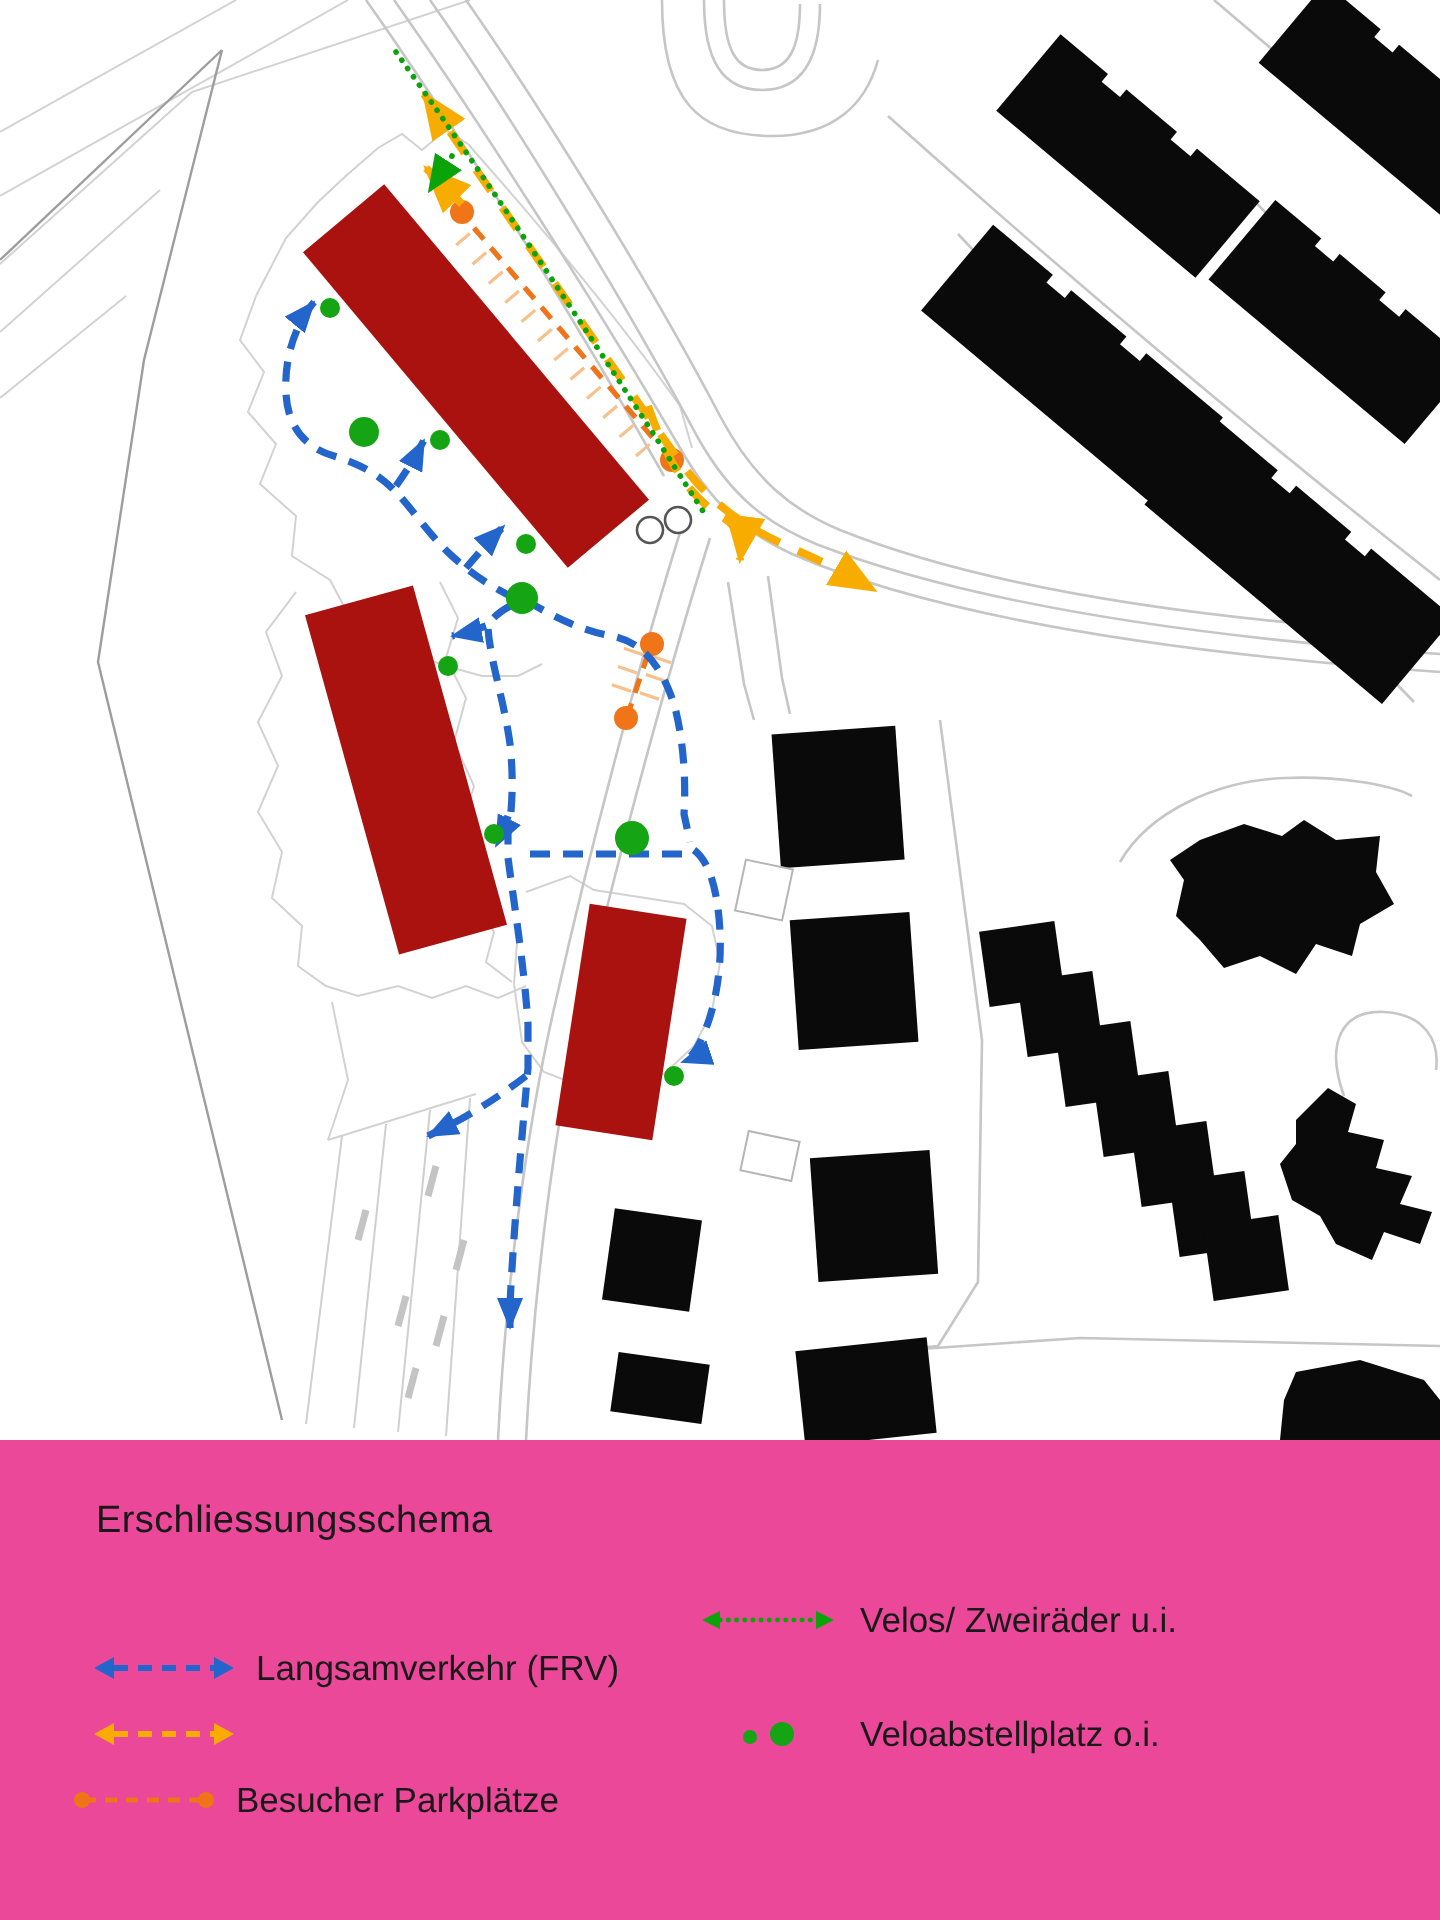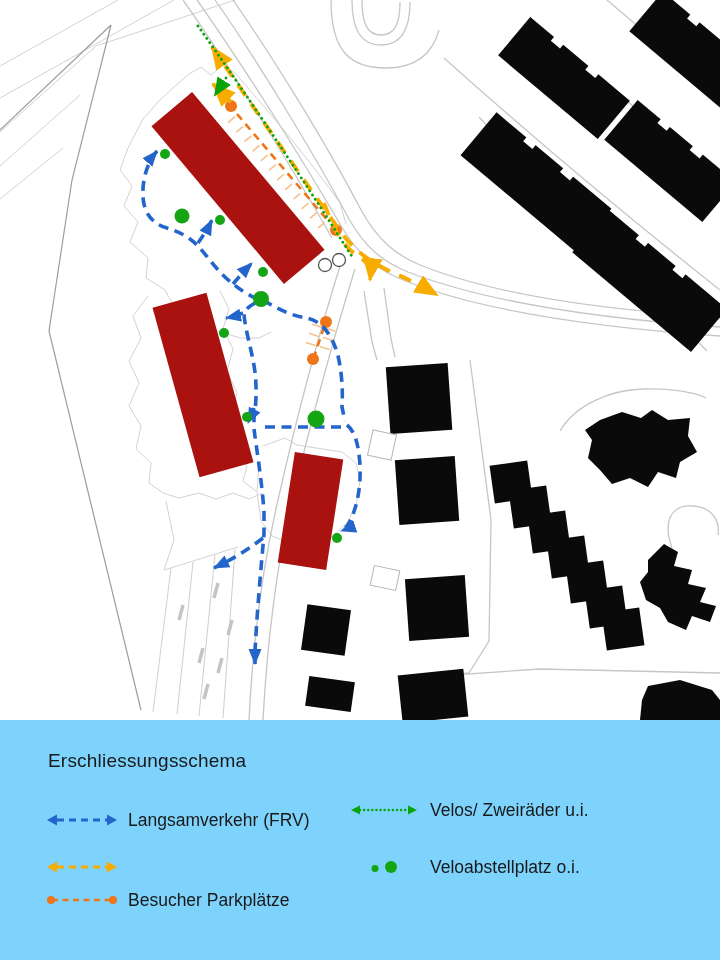--- a/index.html
+++ b/index.html
@@ -1,19 +1,19 @@
 <!DOCTYPE html>
 <html style="--frv: #2365cb; --miv: #f9ac00; --visitor: #ef7518; --velo: #0aa30a; --veloDot: #14a414; --newBuilding: #a9120e; --existingBuilding: #0a0a0a; --road: #c6c6c6; --boundary: #9d9d9d; --detail: #d2d2d2;"><head>
 <meta charset="utf-8">
 <style>
   html,body{margin:0;padding:0;background:#ffffff;}
   body{width:720px;height:960px;position:relative;overflow:hidden;
        font-family:"Liberation Sans", sans-serif;color:#191919;}
   #map{position:absolute;left:0;top:0;width:720px;height:720px;}
-  #legend{position:absolute;left:0;top:720px;width:720px;height:240px;background:#7dd3fc;}
+  #legend{position:absolute;left:0;top:720px;width:720px;height:240px;background:#ec4899;}
   .lg-title{position:absolute;left:48px;top:30px;font-size:19px;letter-spacing:.2px;color:#191919;}
   .lg-row{position:absolute;display:flex;align-items:center;height:20px;}
   .lg-sym{width:72px;height:16px;margin-right:10px;flex:0 0 72px;}
   .lg-label{font-size:17.5px;white-space:nowrap;color:#191919;}
   
   .frv-s{stroke:var(--frv,#2365cb);} .frv-f{fill:var(--frv,#2365cb);}
   .miv-s{stroke:var(--miv,#f9ac00);} .miv-f{fill:var(--miv,#f9ac00);}
   .vis-s{stroke:var(--visitor,#ef7518);} .vis-f{fill:var(--visitor,#ef7518);}
   .velo-s{stroke:var(--velo,#0aa30a);} .velo-f{fill:var(--velo,#0aa30a);}
   .vdot-f{fill:var(--veloDot,#14a414);}
@@ -219,38 +219,38 @@
     <circle class="vdot-f" cx="263" cy="272" r="5"></circle>
     <circle class="vdot-f" cx="224" cy="333" r="5"></circle>
     <circle class="vdot-f" cx="247" cy="417" r="5"></circle>
     <circle class="vdot-f" cx="337" cy="538" r="5"></circle>
   </g>
 </svg>
 
 <div id="legend">
   <div class="lg-title">Erschliessungsschema</div>
 
-  <div class="lg-row" style="left:46px;top:90px;">
+  <div class="lg-row" style="left:46px;top:104px;">
     <svg class="lg-sym" viewBox="0 0 72 16">
       <line x1="11" y1="8" x2="61" y2="8" class="frv-s" stroke-width="3" stroke-dasharray="7 5"></line>
       <polygon points="11,2.5 1,8 11,13.5" class="frv-f"></polygon>
       <polygon points="61,2.5 71,8 61,13.5" class="frv-f"></polygon>
     </svg>
     <span class="lg-label">Langsamverkehr (FRV)</span>
   </div>
 
   <div class="lg-row" style="left:46px;top:137px;">
     <svg class="lg-sym" viewBox="0 0 72 16">
       <line x1="11" y1="8" x2="61" y2="8" class="miv-s" stroke-width="3" stroke-dasharray="7 5"></line>
       <polygon points="11,2.5 1,8 11,13.5" class="miv-f"></polygon>
       <polygon points="61,2.5 71,8 61,13.5" class="miv-f"></polygon>
     </svg>
   </div>
 
-  <div class="lg-row" style="left:46px;top:170px;">
+  <div class="lg-row" style="left:36px;top:170px;">
     <svg class="lg-sym" viewBox="0 0 72 16">
       <line x1="6" y1="8" x2="66" y2="8" class="vis-s" stroke-width="2.4" stroke-dasharray="6 4.5"></line>
       <circle cx="5" cy="8" r="4" class="vis-f"></circle>
       <circle cx="67" cy="8" r="4" class="vis-f"></circle>
     </svg>
     <span class="lg-label">Besucher Parkplätze</span>
   </div>
 
   <div class="lg-row" style="left:348px;top:80px;">
     <svg class="lg-sym" viewBox="0 0 72 16">

